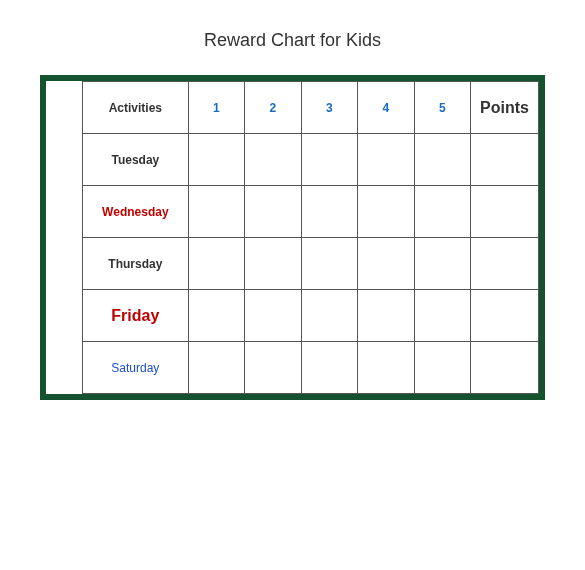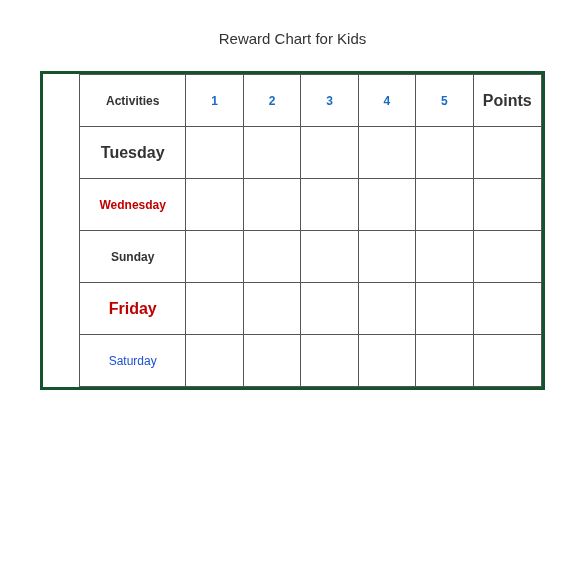--- a/index.html
+++ b/index.html
@@ -14,30 +14,30 @@
       background: #ffffff;
       font-family: Arial, sans-serif;
       display: flex;
       flex-direction: column;
       align-items: center;
       justify-content: flex-start;
       padding: 30px 40px;
     }
 
     .page-title {
-      font-size: 15px;
+      font-size: 18px;
       color: #333;
       margin-bottom: 24px;
       text-align: center;
       font-weight: normal;
     }
 
     .chart-container {
       width: 100%;
-      border: 3px solid #14532d;
+      border: 6px solid #14532d;
       padding-left: 36px;
     }
 
     table {
       width: 100%;
       border-collapse: collapse;
     }
 
     td, th {
       border: 1px solid #555;
@@ -69,21 +69,21 @@
     }
 
     .day-monday {
       color: #c00000;
       font-size: 12px;
       font-weight: bold;
     }
 
     .day-tuesday {
       color: #333;
-      font-size: 16px;
+      font-size: 12px;
       font-weight: bold;
     }
 
     .day-wednesday {
       color: #c00000;
       font-size: 12px;
       font-weight: bold;
       margin-left: 41px;
     }
 
@@ -140,21 +140,21 @@
       <tr>
         <td class="col-activities day-wednesday">Wednesday</td>
         <td class="cell-empty"></td>
         <td class="cell-empty"></td>
         <td class="cell-empty"></td>
         <td class="cell-empty"></td>
         <td class="cell-empty"></td>
         <td class="cell-empty"></td>
       </tr>
       <tr>
-        <td class="col-activities day-thursday">Sunday</td>
+        <td class="col-activities day-thursday">Thursday</td>
         <td class="cell-empty"></td>
         <td class="cell-empty"></td>
         <td class="cell-empty"></td>
         <td class="cell-empty"></td>
         <td class="cell-empty"></td>
         <td class="cell-empty"></td>
       </tr>
       <tr>
         <td class="col-activities day-friday">Friday</td>
         <td class="cell-empty"></td>

